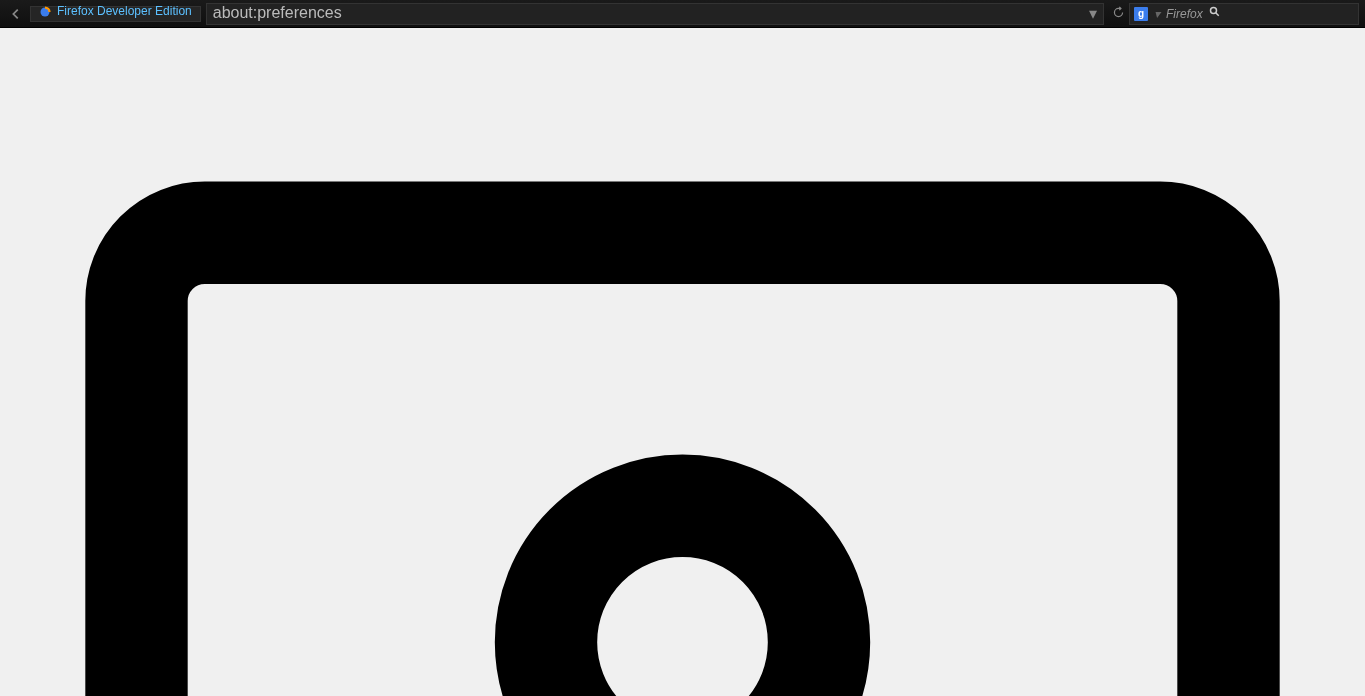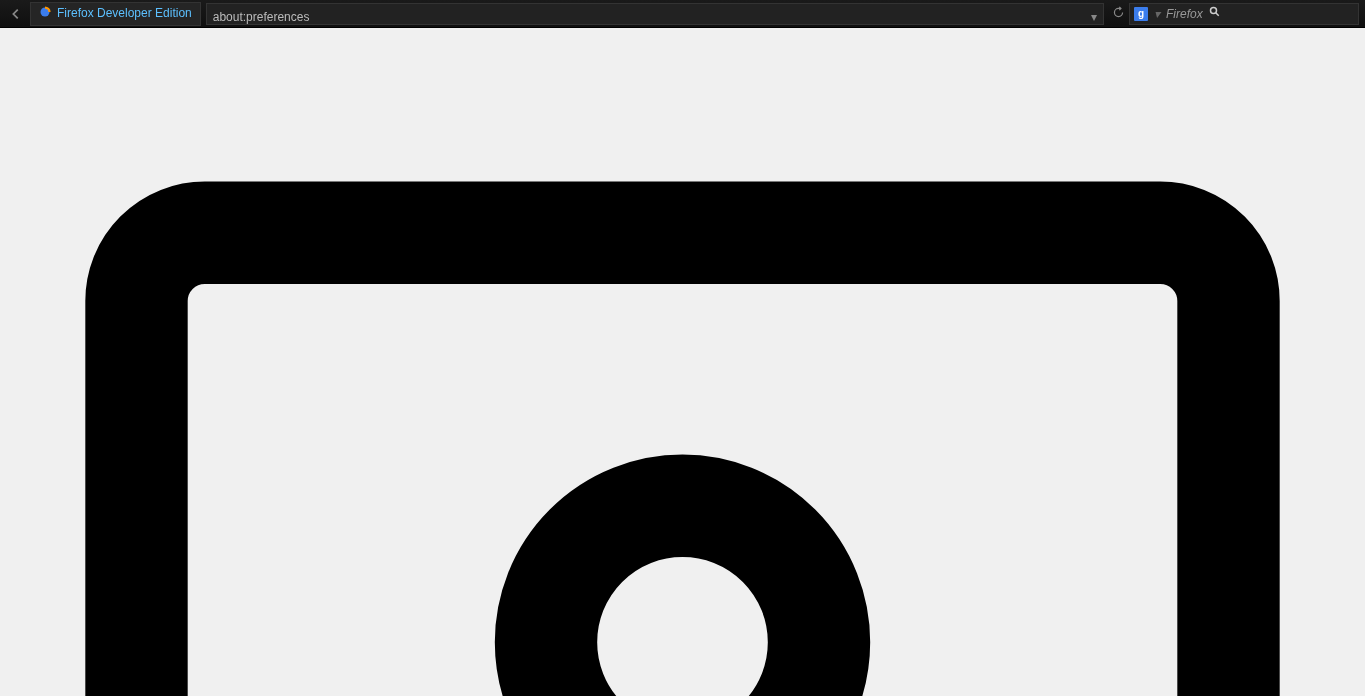--- a/index.html
+++ b/index.html
@@ -2,24 +2,24 @@
 <html><head>
 <meta charset="utf-8">
 <style>
 *{box-sizing:border-box;margin:0;padding:0;}
 body{font-family:"Segoe UI",Arial,sans-serif;font-size:14px;background:#f0f0f0;overflow:hidden;width:1365px;height:696px;}
 
 
 .toolbar{height:28px;background:linear-gradient(#1a1a1a,#0f0f0f);display:flex;align-items:center;padding:0 4px;gap:2px;color:#ccc;border-bottom:1px solid #000;}
 .tb-btn{width:24px;height:22px;display:flex;align-items:center;justify-content:center;color:#888;border-radius:2px;}
 .tb-btn svg{width:14px;height:14px;}
-.tab{display:flex;align-items:flex-start;gap:6px;background:#252525;padding:3px 8px;height:24px;border:1px solid #333;}
+.tab{display:flex;align-items:flex-end;gap:6px;background:#252525;padding:3px 8px;height:16px;border:1px solid #333;}
 .tab .fx-icon{width:12px;height:12px;}
 .tab-title{color:#5cc0ff;font-size:12px;}
-.urlbar{flex:1;display:flex;align-items:flex-end;background:#222;height:22px;border:1px solid #333;margin:0 3px;padding:0 6px;color:#bbb;font-size:12px;}
+.urlbar{flex:1;display:flex;align-items:flex-start;background:#222;height:22px;border:1px solid #333;margin:0 3px;padding:0 6px;color:#bbb;font-size:16px;}
 .urlbar .drop{margin-left:auto;color:#888;}
 .reload{color:#888;width:18px;text-align:center;}
 .searchbar{width:230px;display:flex;align-items:center;background:#222;height:22px;border:1px solid #333;padding:0 4px;color:#999;font-size:12px;font-style:italic;gap:6px;}
 .searchbar .g-icon{width:14px;height:14px;background:#3b7ded;color:#fff;font-size:10px;font-style:normal;display:flex;align-items:center;justify-content:center;font-weight:bold;border-radius:1px;">
 .searchbar .mag{margin-left:auto;font-style:normal;color:#ccc;}
 .icon-strip{display:flex;align-items:center;gap:8px;padding:0 8px;color:#ccc;}
 .icon-strip div{width:20px;height:20px;display:flex;align-items:center;justify-content:center;}
 .icon-strip svg{width:15px;height:15px;}
 .sep{width:1px;height:18px;background:#333;}
 

